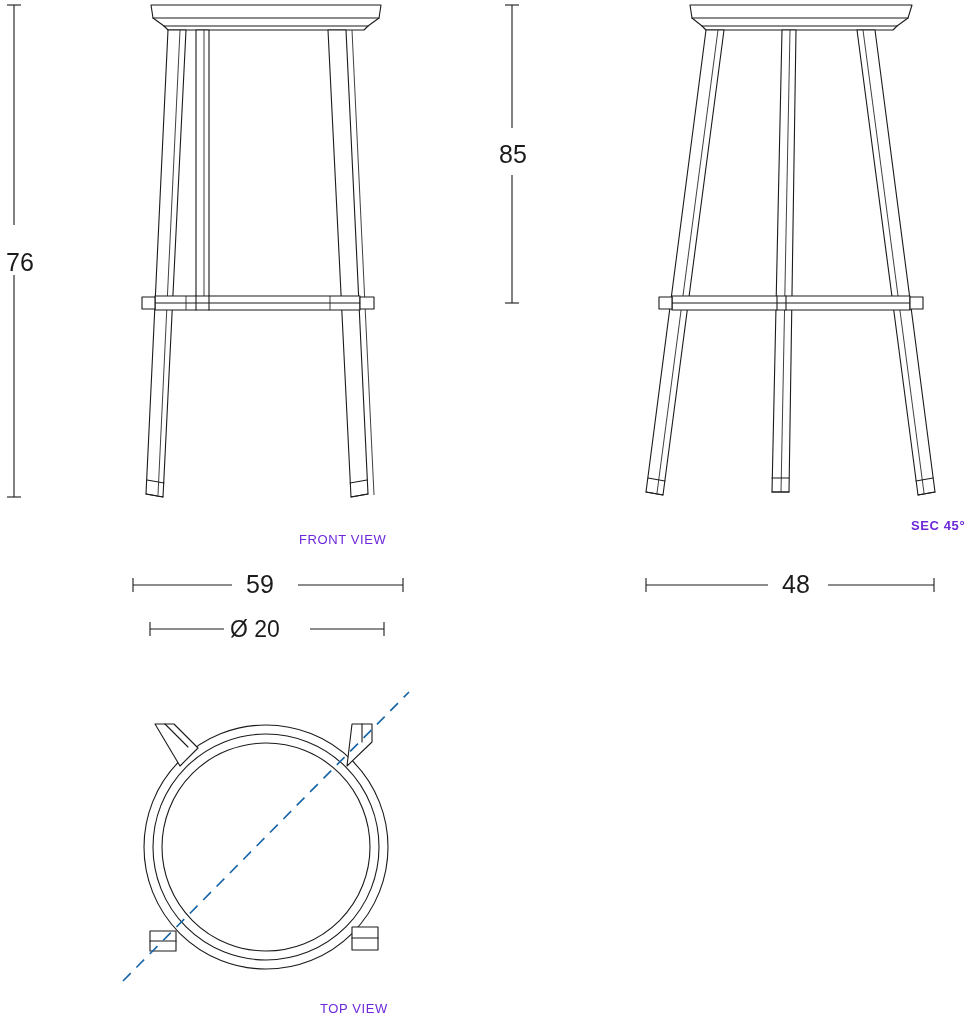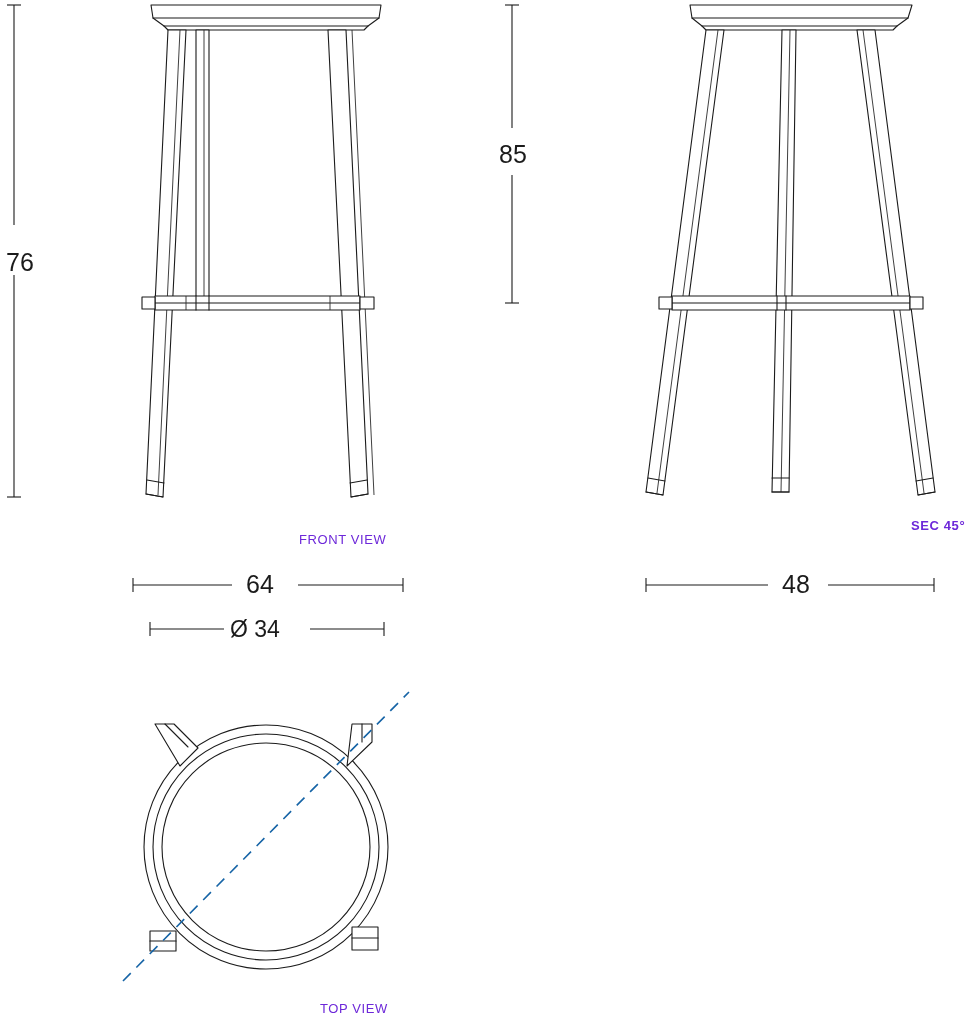--- a/index.html
+++ b/index.html
@@ -186,23 +186,23 @@
       <path class="ln" d="M352 938 L378 938"></path>
 
       <path class="dash-blue" d="M123 981 L409 692"></path>
     </g>
   </svg>
 
   <div class="dim-text" style="left:6px; top:232px;margin-top:16px;">76</div>
 
   <div class="dim-text" style="left:499px; top:140px;">85</div>
 
-  <div class="dim-text" style="left:246px; top:570px;">64</div>
-
-  <div class="dim-text small" style="left:230px; top:616px;">Ø 34</div>
+  <div class="dim-text" style="left:246px; top:570px;">59</div>
+
+  <div class="dim-text small" style="left:230px; top:616px;">Ø 20</div>
 
   <div class="dim-text" style="left:782px; top:570px;">48</div>
 
   <div class="label" style="left:299px; top:532px;">FRONT VIEW</div>
 
   <div class="label" style="left:911px; top:518px;font-weight:bold;">SEC 45°</div>
 
   <div class="label" style="left:320px; top:1001px;">TOP VIEW</div>
 
 </div>

